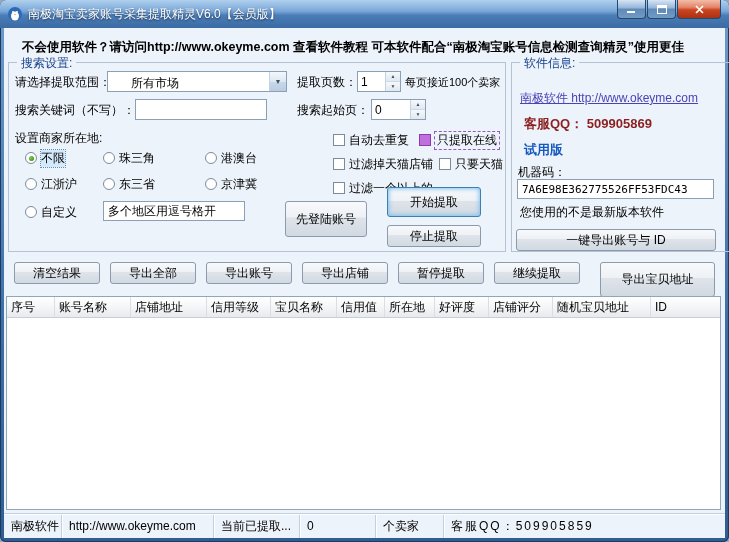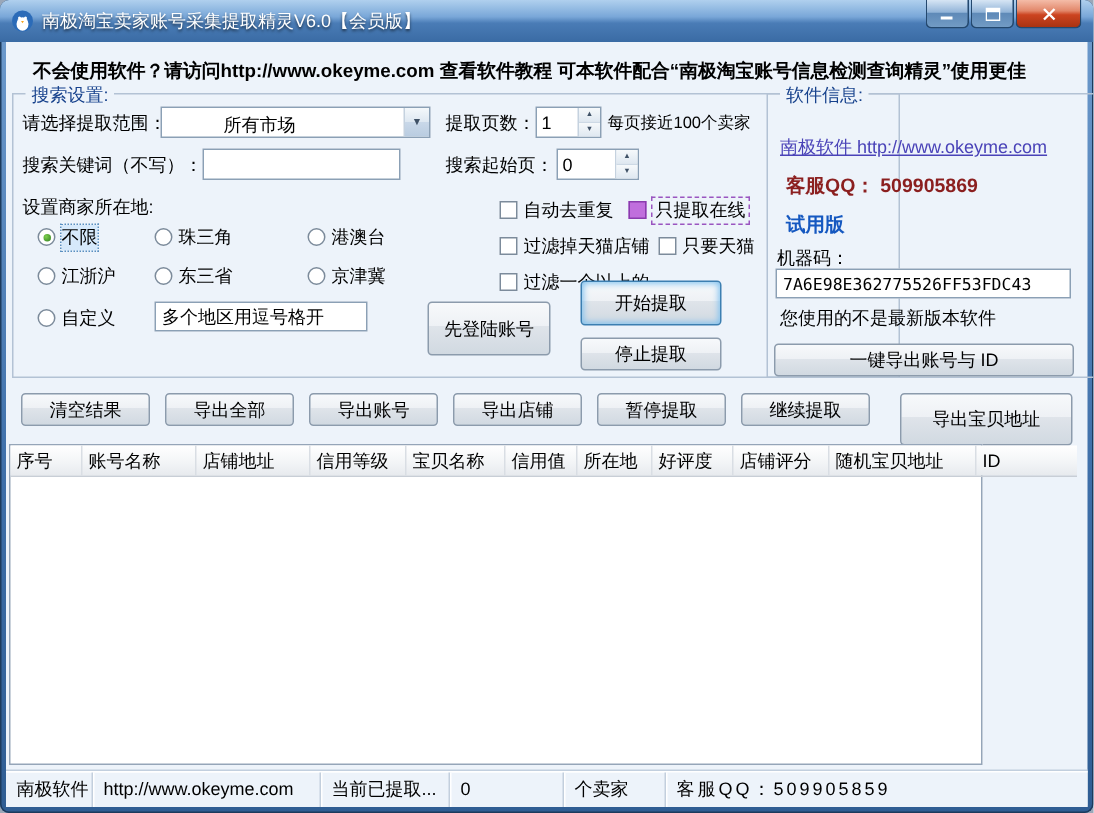--- a/index.html
+++ b/index.html
@@ -17,21 +17,21 @@
     background:linear-gradient(180deg,#d6e5f4 0%,#92b4d8 45%,#5f8ab8 50%,#729bc4 100%);
     display:flex;align-items:center;justify-content:center;}
   .winbtn.close{width:44px;background:linear-gradient(180deg,#f4bca8 0%,#e2876a 40%,#cc4420 55%,#a93312 100%);}
   .client{position:absolute;left:4px;top:28px;width:721px;height:510px;background:#edf3fa;}
   .notice{position:absolute;left:22px;top:39px;width:696px;font-weight:bold;font-size:12.5px;white-space:nowrap;}
   .group{position:absolute;border:1px solid #b3c2d4;}
   .group-title{position:absolute;top:-8px;left:8px;background:#edf3fa;padding:0 4px;color:#16418c;white-space:nowrap;}
   .lbl{position:absolute;white-space:nowrap;line-height:14px;}
   .tbox{position:absolute;border:1px solid #8ba0b5;background:#fff;font:12px "Liberation Sans","DejaVu Sans",sans-serif;padding:2px 4px;}
   .combo{position:absolute;border:1px solid #8ba0b5;background:#fff;display:flex;align-items:stretch;}
-  .combo .txt{flex:1;padding:3px 0 0 5px;margin-left:36px;}
+  .combo .txt{flex:1;padding:3px 0 0 23px;}
   .combo .arrow{width:17px;border-left:1px solid #c5d2df;display:flex;align-items:center;justify-content:center;
     background:linear-gradient(180deg,#f4f8fb 0%,#dde7f1 50%,#c9d8e9 50%,#b9cce0 100%);font-size:7px;color:#3f5166;}
   .spin{position:absolute;border:1px solid #8ba0b5;background:#fff;display:flex;align-items:stretch;}
   .spin input{flex:1;min-width:0;border:0;outline:none;background:transparent;font:12px "Liberation Sans","DejaVu Sans",sans-serif;padding:2px 3px;}
   .spin .arrows{width:15px;display:flex;flex-direction:column;border-left:1px solid #c5d2df;}
   .spin .arrows div{flex:1;font-size:5px;line-height:9px;text-align:center;color:#3f5166;
     background:linear-gradient(180deg,#f6f9fb,#dfe8f1);border-bottom:1px solid #cdd9e5;}
   .spin .arrows div:last-child{border-bottom:none;}
   .btn{position:absolute;border:1px solid #8c9bac;border-radius:3px;cursor:default;
     background:linear-gradient(180deg,#f7f9fb 0%,#eef1f5 45%,#dfe4ea 46%,#d1d9e1 100%);
@@ -45,22 +45,22 @@
   .radio{position:absolute;display:flex;align-items:center;gap:4px;height:14px;}
   .rb{width:12px;height:12px;border:1px solid #7c8b9b;border-radius:50%;background:#fff;flex:none;position:relative;}
   .radio.selected .rb::after{content:"";position:absolute;left:3px;top:3px;width:5px;height:5px;border-radius:50%;
     background:radial-gradient(circle at 35% 35%,#7ed04e,#2e7d1f);}
   .radio.selected .rb-label{background:#d6e9fb;outline:1px dotted #5a8fc0;}
   .rb-label{white-space:nowrap;}
   .link{color:#4a43b8;text-decoration:underline;white-space:nowrap;}
   .qq-text{color:#8b1f1f;font-weight:bold;font-size:13px;white-space:nowrap;}
   .trial-text{color:#1558c0;font-weight:bold;font-size:13px;}
   .mono{font-family:"DejaVu Sans Mono",monospace;font-size:11px;}
-  .table{position:absolute;left:6px;top:296px;width:649px;height:214px;border:1px solid #95a5b8;background:#fff;
-    display:flex;flex-direction:row;}
+  .table{position:absolute;left:6px;top:296px;width:715px;height:214px;border:1px solid #95a5b8;background:#fff;
+    display:flex;flex-direction:column;}
   .thead{display:flex;height:21px;flex:none;border-bottom:1px solid #c8ced6;
     background:linear-gradient(180deg,#ffffff 0%,#f3f5f7 55%,#e7eaee 100%);}
   .th{flex:none;padding:0 4px;line-height:20px;border-right:1px solid #d9dee4;white-space:nowrap;overflow:hidden;}
   .tbody{flex:1;background:#fff;}
   .statusbar{position:absolute;left:4px;top:514px;width:721px;height:24px;background:#edf3fa;
     border-top:1px solid #ffffff;box-shadow:0 -1px 0 #c2cfde;display:flex;align-items:stretch;}
   .sb-cell{flex:none;line-height:23px;padding:0 7px;border-right:1px solid #c3cfdd;box-shadow:1px 0 0 #ffffff;
     white-space:nowrap;overflow:hidden;}
   .sb-cell.qq{letter-spacing:2px;}
   .sb-last{flex:1;border-right:none;box-shadow:none;}
@@ -98,21 +98,21 @@
             <path d="M1 1 L8 8 M8 1 L1 8" stroke="#fff" stroke-width="1.6"></path>
           </svg>
       </div>
     </div>
   </div>
 
   <div class="client"></div>
 
   <div class="notice">不会使用软件？请访问http://www.okeyme.com 查看软件教程 可本软件配合“南极淘宝账号信息检测查询精灵”使用更佳</div>
 
-  <div class="group" style="left:8px;top:62px;width:592px;height:190px;">
+  <div class="group" style="left:8px;top:62px;width:498px;height:190px;">
     <span class="group-title">搜索设置:</span>
 
     <span class="lbl" style="left:6px;top:12px;">请选择提取范围：</span>
     <div class="combo" style="left:98px;top:8px;width:180px;height:21px;">
       <span class="txt">所有市场</span>
       <span class="arrow">▼</span>
     </div>
     <span class="lbl" style="left:288px;top:12px;">提取页数：</span>
     <div class="spin" style="left:348px;top:8px;width:44px;height:21px;">
       <input value="1" style="">

